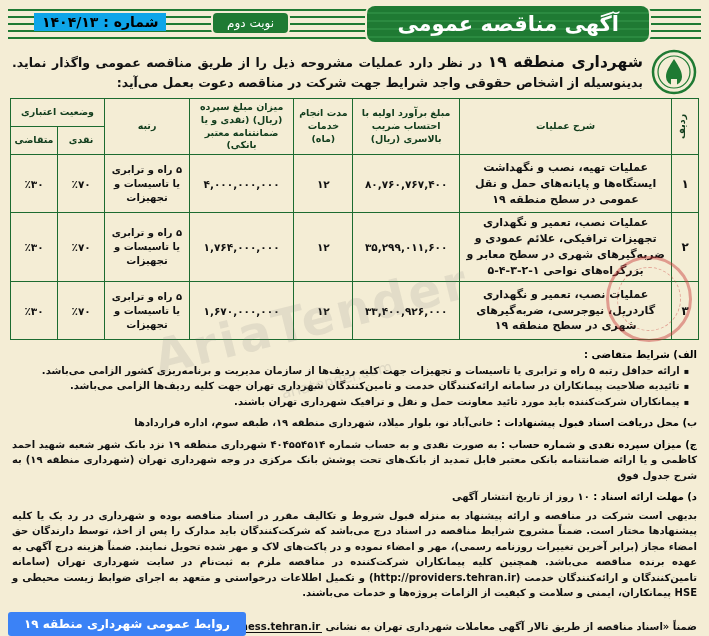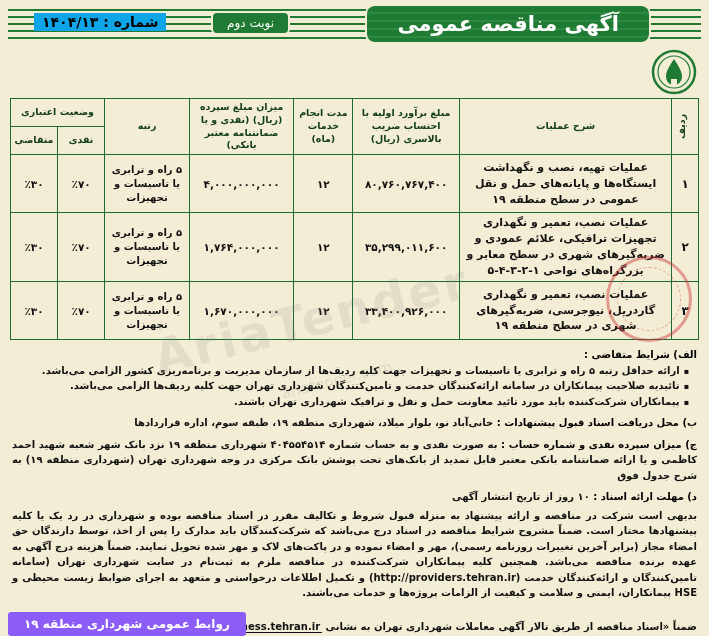--- a/index.html
+++ b/index.html
@@ -70,21 +70,21 @@
   .nlabel { color: #000; }
   .bullet { padding-right: 8px; position: relative; }
   .bullet::before { content: "▪"; margin-left: 4px; font-size: 8px; }
   .para { margin-top: 3px; }
   .final { margin-top: 18px; }
   .final .link { direction: ltr; unicode-bidi: embed; border-bottom: 1.6px solid #111; padding: 0 2px; }
 
   
   .footer-banner {
     position: absolute; left: 8px; bottom: 6px;
-    background: #8b5cf6; color: #fff;
+    background: #3b82f6; color: #fff;
     font-size: 12px; font-weight: 700;
     padding: 5px 16px; border-radius: 3px;
     letter-spacing: 1px;
   }
 
   
   .wm-brand {
     position: absolute; top: 285px; left: 150px;
     font-size: 48px; font-weight: 700; letter-spacing: 3px;
     color: rgba(120,120,120,0.14);
@@ -122,20 +122,24 @@
 
   <div class="intro">
     <div class="logo">
       <svg width="46" height="46" viewBox="0 0 46 46">
         <circle cx="23" cy="23" r="21" fill="none" stroke="#1f7a33" stroke-width="2.5"></circle>
         <circle cx="23" cy="23" r="16" fill="none" stroke="#1f7a33" stroke-width="1.2"></circle>
         <path d="M23 10 C18 18 15 22 15 28 a8 8 0 0 0 16 0 C31 22 28 18 23 10 Z" fill="#1f7a33"></path>
         <rect x="20" y="30" width="6" height="6" fill="#f4edd5"></rect>
       </svg>
     </div>
+    <p class="intro-text">
+      <span class="lead">شهرداری منطقه ۱۹</span>
+      <span>در نظر دارد عملیات مشروحه ذیل را از طریق مناقصه عمومی واگذار نماید. بدینوسیله از اشخاص حقوقی واجد شرایط جهت شرکت در مناقصه دعوت بعمل می‌آید:</span>
+    </p>
   </div>
 
   <table class="tender">
     <colgroup>
       <col style="width:26px">
         <col style="width:208px">
         <col style="width:104px">
         <col style="width:58px">
       <col style="width:102px">
         <col style="width:83px">

